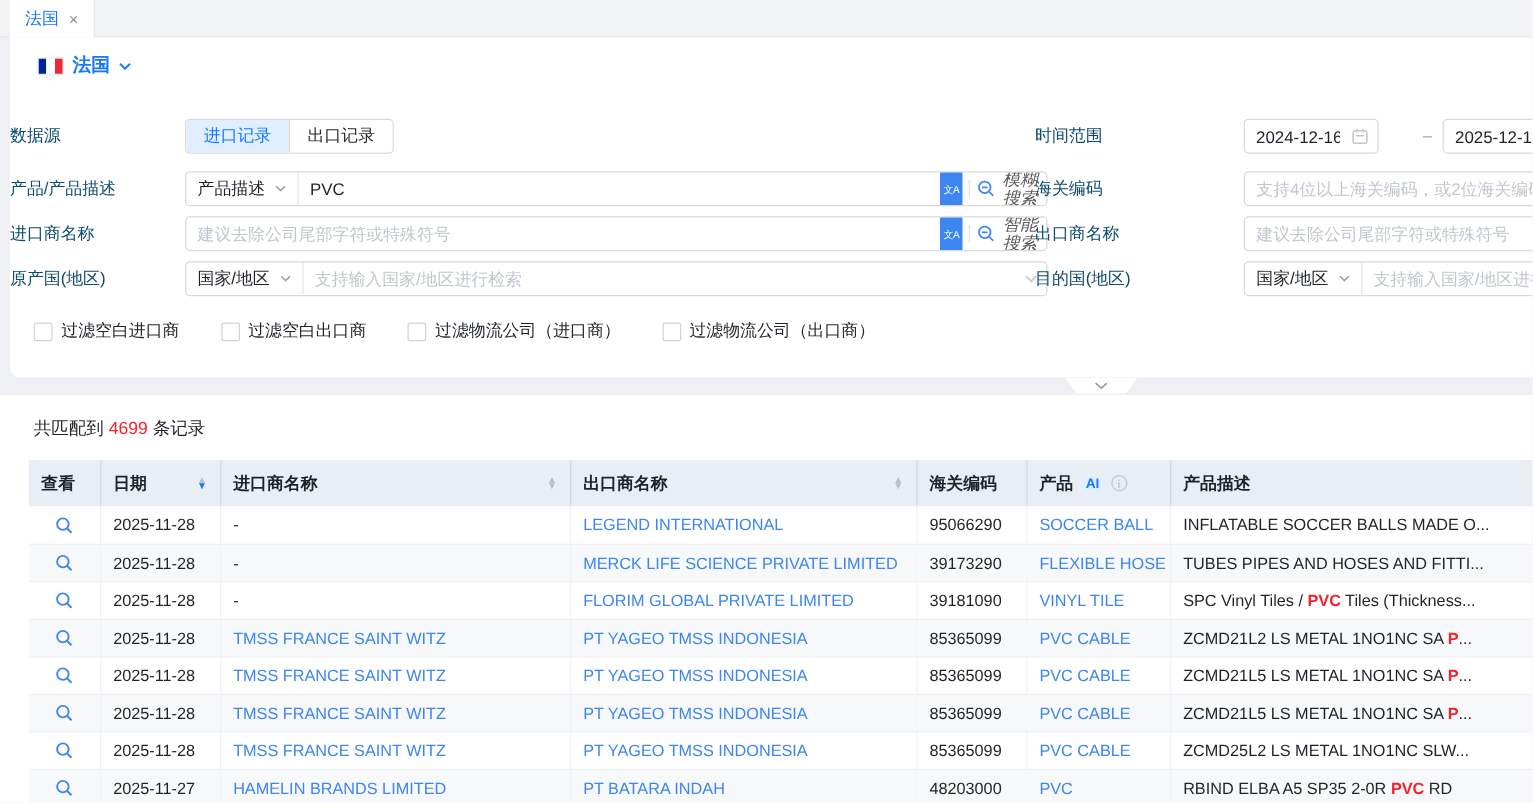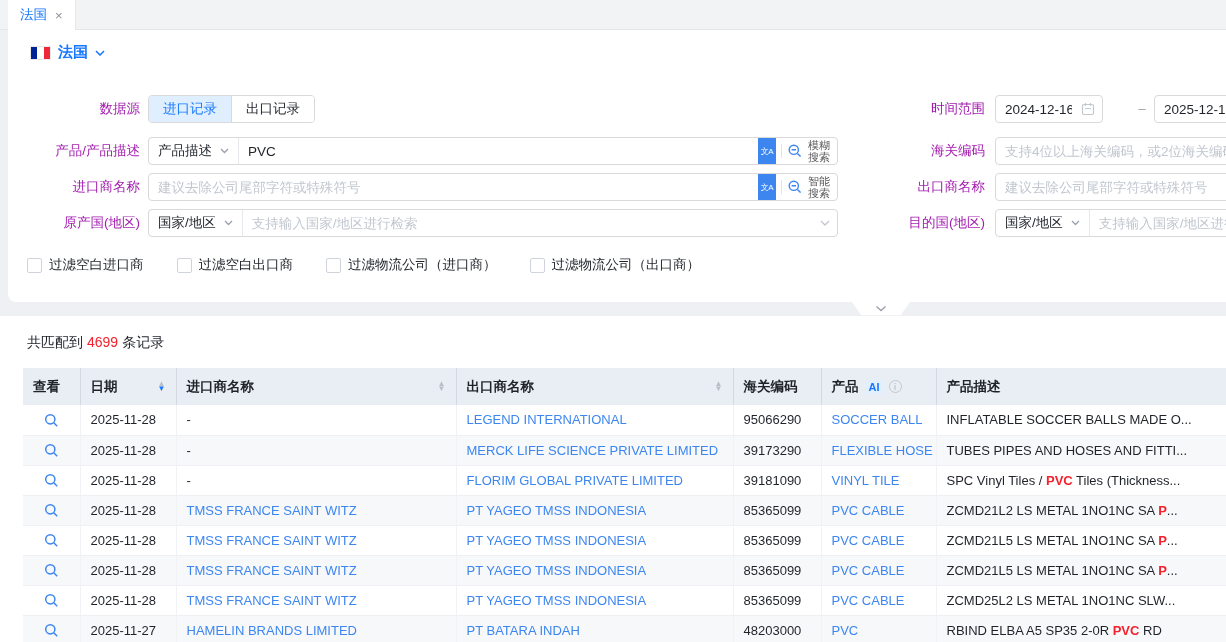--- a/index.html
+++ b/index.html
@@ -24,39 +24,39 @@
     background:#fff; border-radius:0 0 8px 8px; }
   .country-row { position:absolute; top:13px; left:22px; display:flex; align-items:center; gap:7px; }
   .flag { width:21px; height:14px; display:flex; border:1px solid #e8e8e8; }
   .flag i { flex:1; } .flag .b { background:#002395; } .flag .w { background:#fff; } .flag .r { background:#ed2939; }
   .country-name { color:#1677ff; font-weight:bold; font-size:15px; }
   .update-range { position:absolute; top:48px; right:78px; white-space:nowrap; font-size:13px; }
   .update-range .lbl { color:#595959; }
   .update-range .date { color:#fa8c16; font-weight:bold; }
   .update-range .mid { color:#595959; }
   
-  .flabel { position:absolute; width:132px; text-align:right; font-size:13.5px; color:#a21caf; line-height:28px; }
+  .flabel { position:absolute; width:132px; font-size:13.5px; color:#0c4a6e; line-height:28px; }
   .flabel.right { left:820px; width:157px; }
   .r1 { top:65px; } .r2 { top:107px; } .r3 { top:143px; } .r4 { top:179px; }
   .ctl { position:absolute; height:28px; background:#fff; border:1px solid #d9d9d9;
     border-radius:4px; display:flex; align-items:center; overflow:hidden; }
   .seg { position:absolute; height:28px; display:flex; border:1px solid #d9d9d9; border-radius:4px; overflow:hidden; }
   .seg-opt { padding:0 14px; display:flex; align-items:center; font-size:13.5px; background:#fff; cursor:pointer; border-left:1px solid #d9d9d9; }
   .seg-opt:first-child { border-left:none; }
   .seg-opt.active { background:#e0efff; color:#1677ff; }
   .sel { display:flex; align-items:center; gap:8px; padding:0 9px; height:100%;
     border-right:1px solid #e7e8ec; cursor:pointer; white-space:nowrap; font-size:13.5px; }
   .ctl input { border:none; outline:none; flex:1; min-width:0; height:100%;
     padding:0 9px; font-size:13.5px; font-family:inherit; color:#1f2329; background:transparent; }
   .ctl input::placeholder { color:#c1c6cf; }
   .suffix { display:flex; align-items:center; gap:5px; padding-right:7px; flex:none; }
   .t-icon { width:18px; height:30px; background:#3d86f0; border-radius:3px; color:#fff;
     font-size:8px; display:flex; align-items:center; justify-content:center; letter-spacing:-0.5px; cursor:pointer; }
   .vdiv { width:1px; height:14px; background:#e3e4e8; }
-  .mode-text { font-size:11px; line-height:1.1; color:#595959; }
+  .mode-text { font-size:14px; line-height:1.1; color:#595959;font-style:italic; }
   .chev { flex:none; display:inline-flex; }
   .date-sep { position:absolute; width:12px; text-align:center; color:#9aa0ab; line-height:28px; }
   .checks { position:absolute; top:226px; left:19px; display:flex; }
   .chk { display:flex; align-items:center; gap:7px; margin-right:33px; cursor:pointer; }
   .chk-box { width:15px; height:15px; border:1px solid #cfd3dc; border-radius:2px; background:#fff; }
   .chk-label { font-size:13.5px; }
   
   .band { position:absolute; top:302px; left:0; width:1226px; height:14px; background:#eef0f4; }
   .notch { position:absolute; top:0; left:852px; width:58px; height:13px; background:#fff;
     clip-path:polygon(0 0,100% 0,84% 100%,16% 100%); display:flex; align-items:center; justify-content:center; cursor:pointer; }

